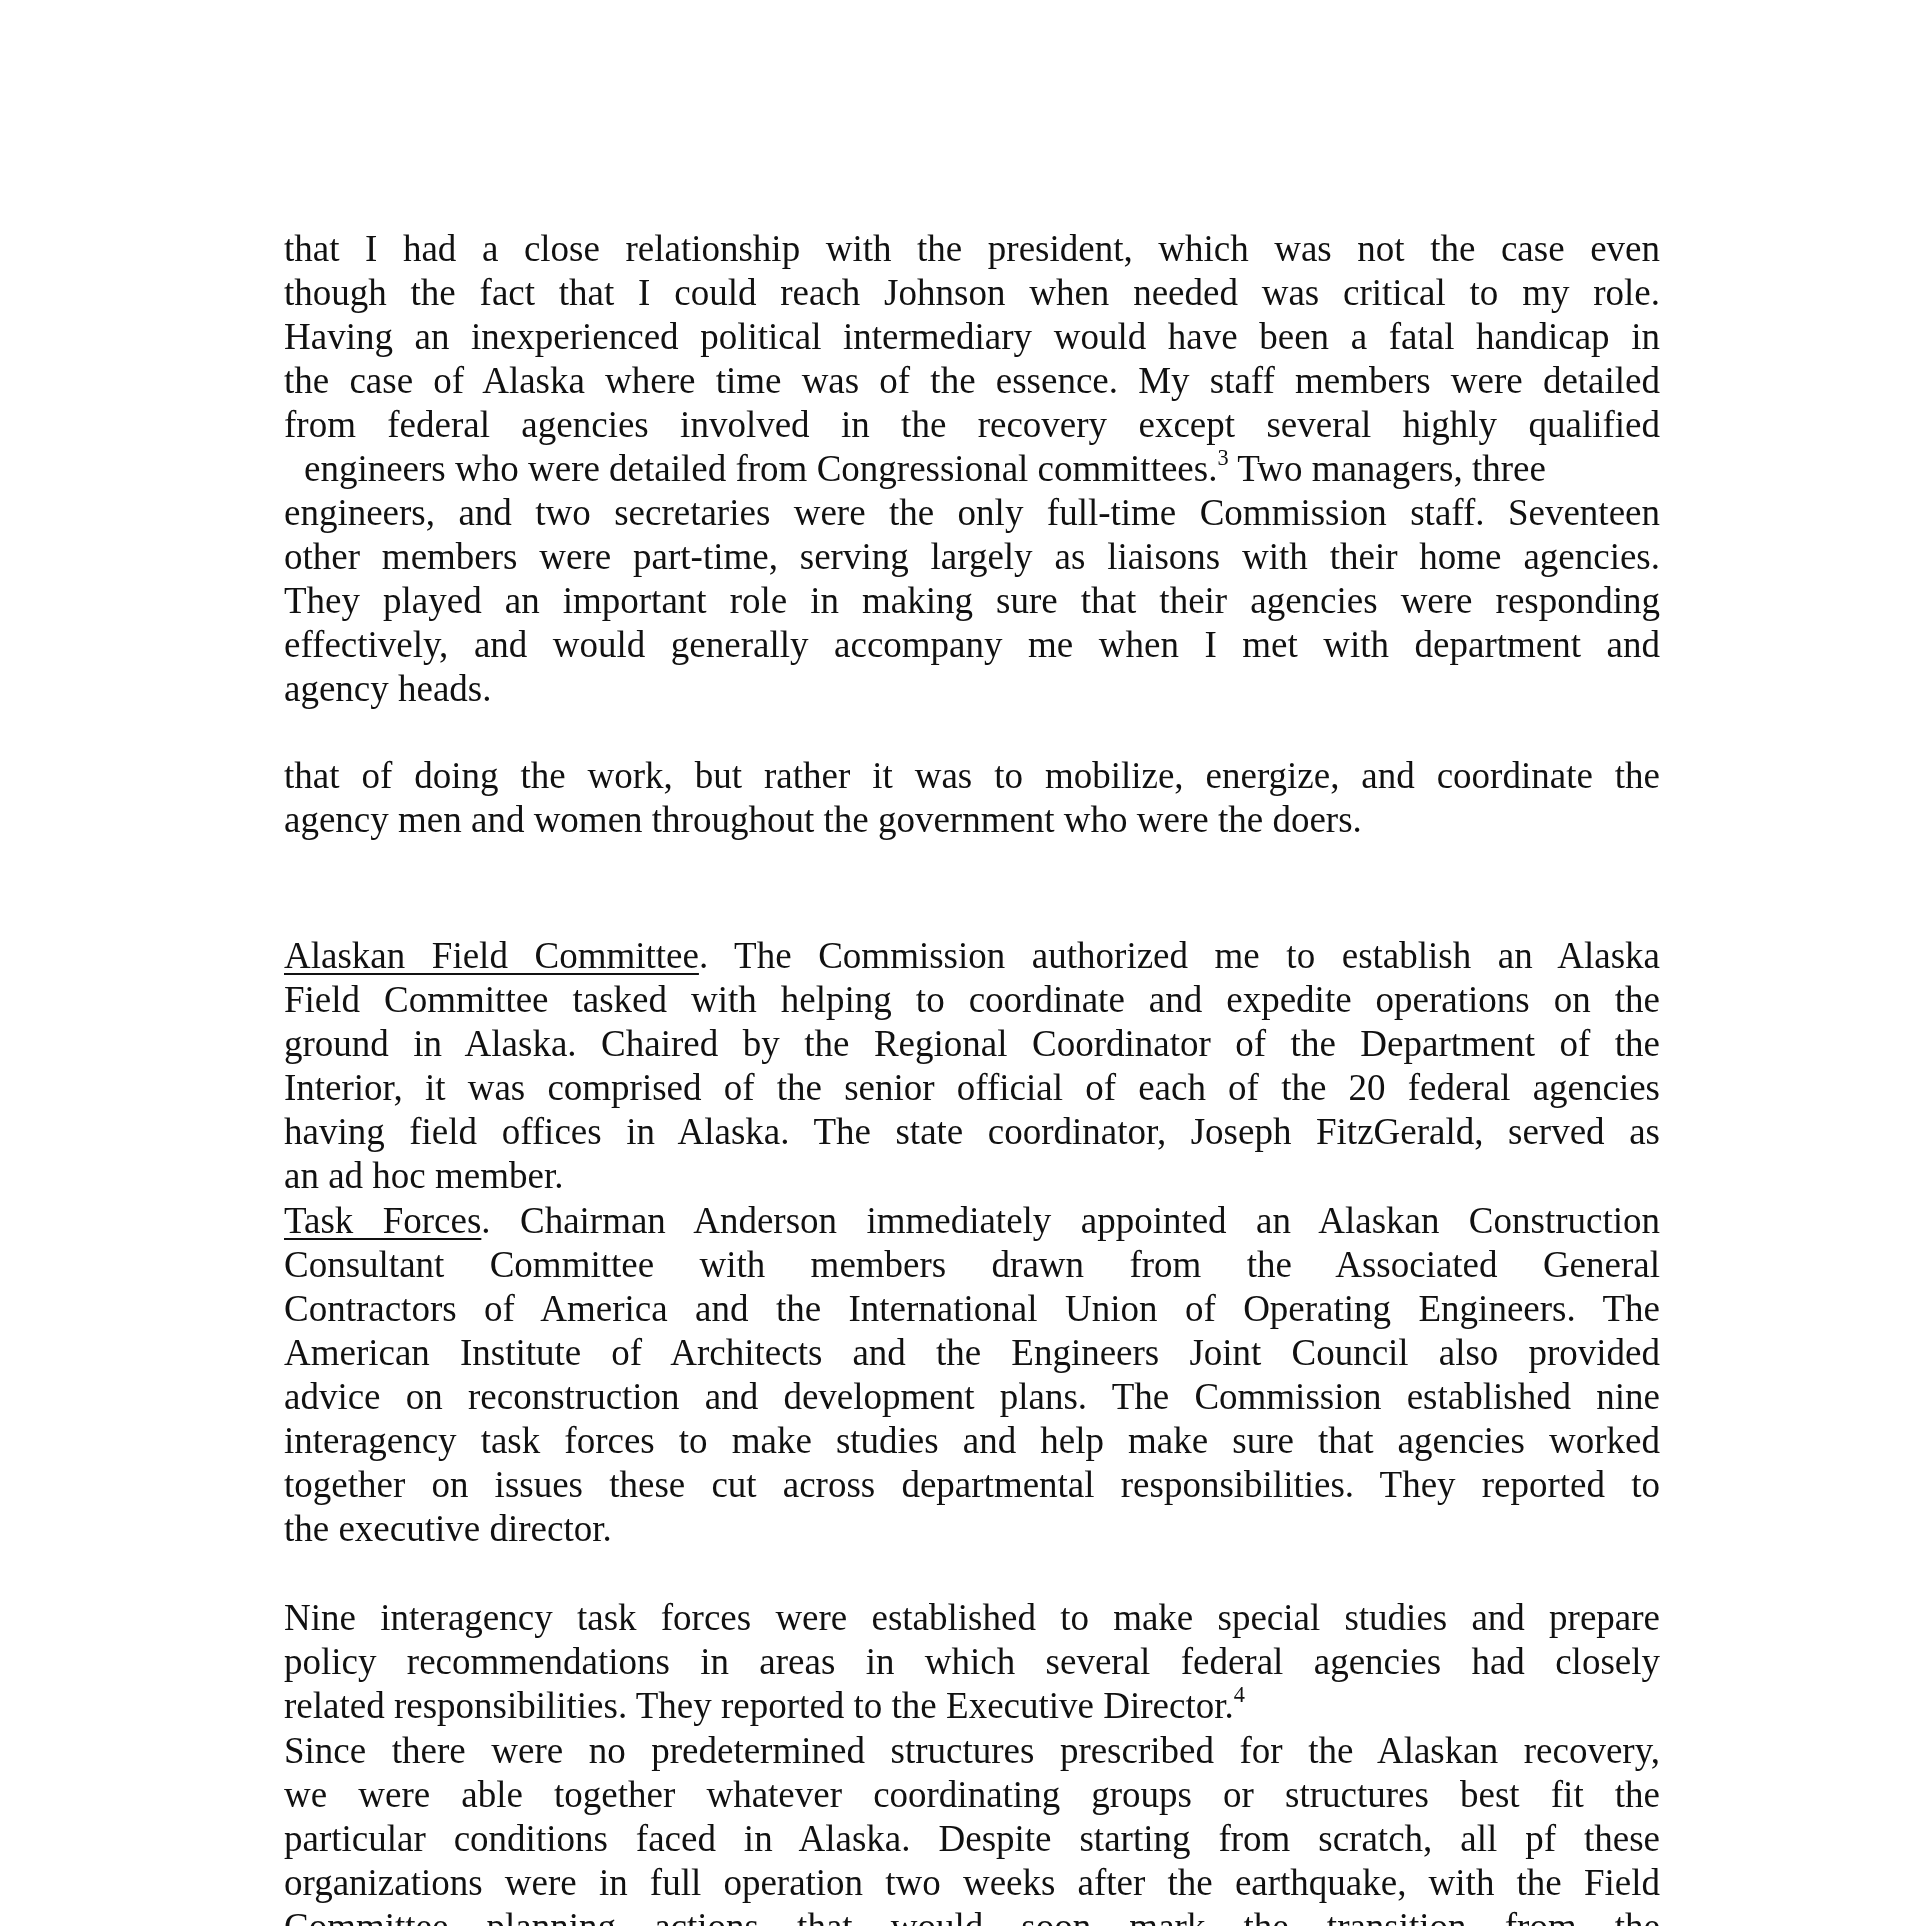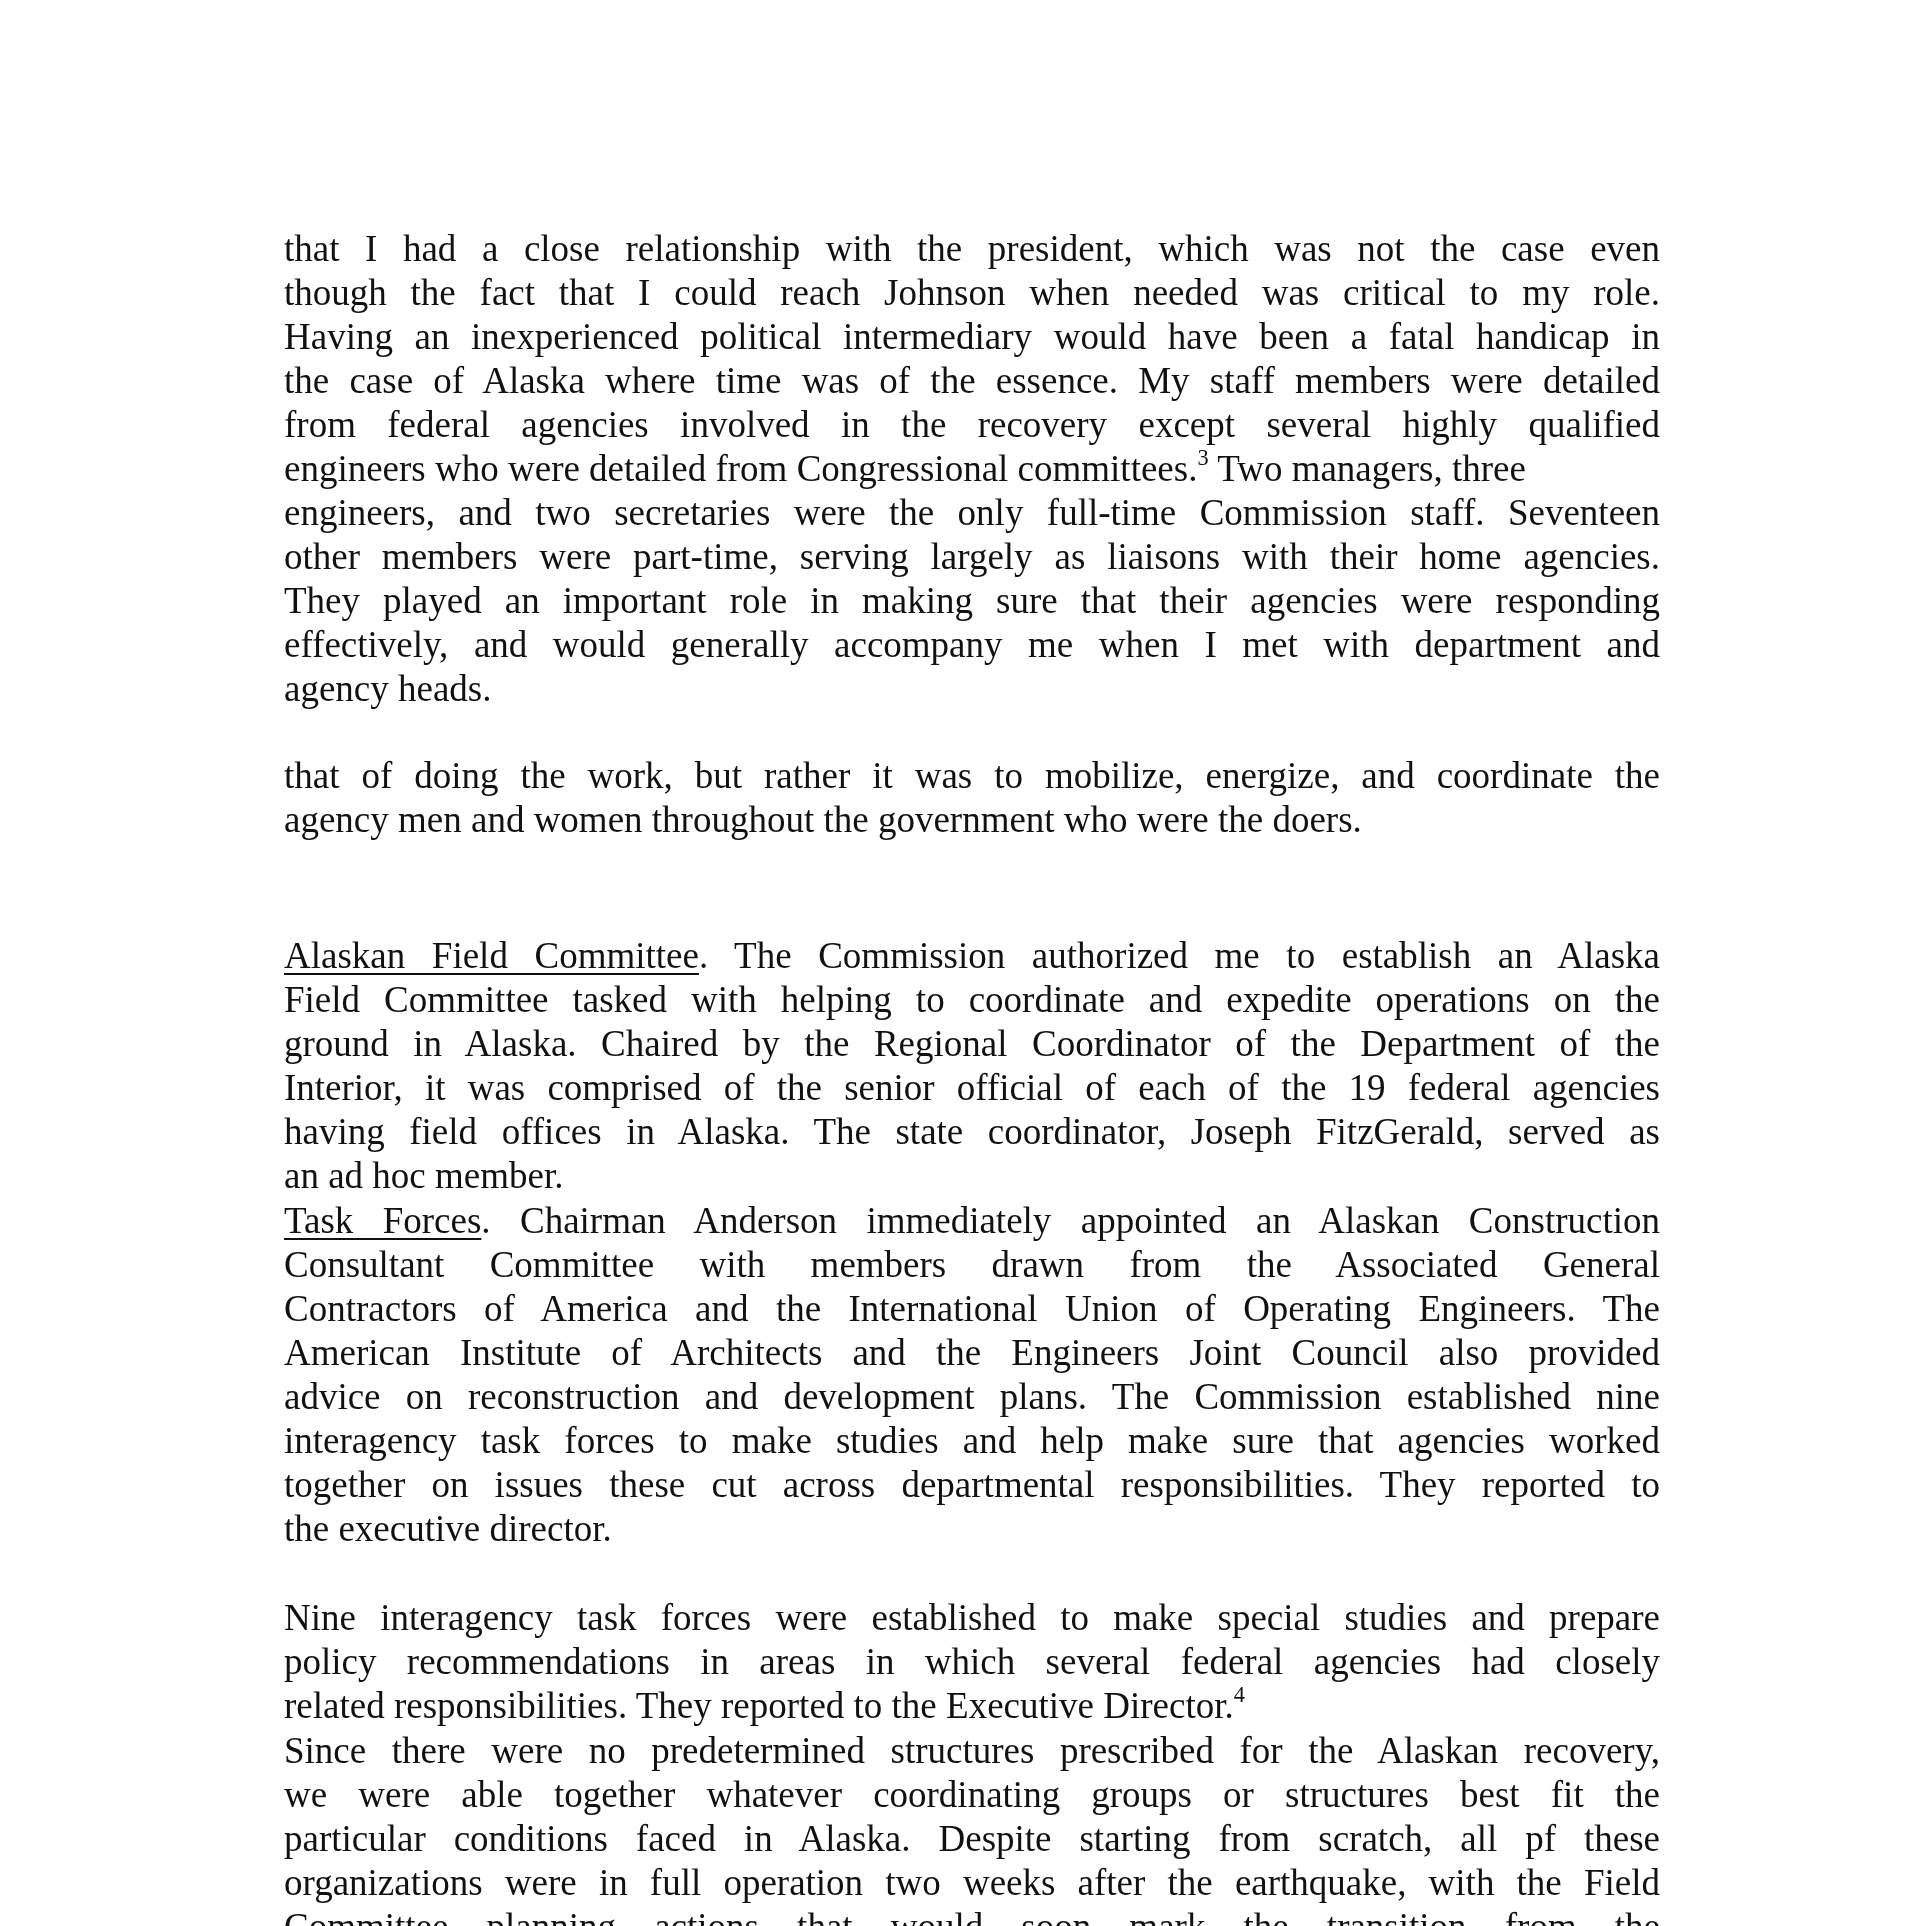--- a/index.html
+++ b/index.html
@@ -17,38 +17,38 @@
 <body>
 
 <div class="page">
 
   <div class="para" style="top:227px;">
     <span class="ln">that I had a close relationship with the president, which was not the case even</span>
     <span class="ln">though the fact that I could reach Johnson when needed was critical to my role.</span>
     <span class="ln">Having an inexperienced political intermediary would have been a fatal handicap in</span>
     <span class="ln">the case of Alaska where time was of the essence.  My staff members were detailed</span>
     <span class="ln">from federal agencies involved in the recovery except several highly qualified</span>
-    <span class="ln" style="text-align-last:left;"><span>engineers who were detailed from Congressional committees.</span><sup class="fnref">3</sup><span> Two managers, three</span></span>
+    <span class="ln" style="text-align-last:left;margin-left:20px;"><span>engineers who were detailed from Congressional committees.</span><sup class="fnref">3</sup><span> Two managers, three</span></span>
     <span class="ln">engineers, and two secretaries were the only full-time Commission staff.  Seventeen</span>
     <span class="ln">other members were part-time, serving largely as liaisons with their home agencies.</span>
     <span class="ln">They played an important role in making sure that their agencies were responding</span>
     <span class="ln">effectively, and would generally accompany me when I met with department and</span>
     <span class="ln last">agency heads.</span>
   </div>
 
   <div class="para" style="top:754px;">
     <span class="ln">that of doing the work, but rather it was to mobilize, energize, and coordinate the</span>
     <span class="ln last">agency men and women throughout the government who were the doers.</span>
   </div>
 
   <div class="para" style="top:934px;">
     <span class="ln"><span class="u">Alaskan Field Committee</span><span>.  The Commission authorized me to establish an Alaska</span></span>
     <span class="ln">Field Committee tasked with helping to coordinate and expedite operations on the</span>
     <span class="ln">ground in Alaska.  Chaired by the Regional Coordinator of the Department of the</span>
-    <span class="ln">Interior, it was comprised of the senior official of each of the 19 federal agencies</span>
+    <span class="ln">Interior, it was comprised of the senior official of each of the 20 federal agencies</span>
     <span class="ln">having field offices in Alaska.  The state coordinator, Joseph FitzGerald, served as</span>
     <span class="ln last">an ad hoc member.</span>
   </div>
 
   <div class="para" style="top:1199px;">
     <span class="ln"><span class="u">Task Forces</span><span>.  Chairman Anderson immediately appointed an Alaskan Construction</span></span>
     <span class="ln">Consultant Committee with members drawn from the Associated General</span>
     <span class="ln">Contractors of America and the International Union of Operating Engineers.  The</span>
     <span class="ln">American Institute of Architects and the Engineers Joint Council also provided</span>
     <span class="ln">advice on reconstruction and development plans.  The Commission established nine</span>

